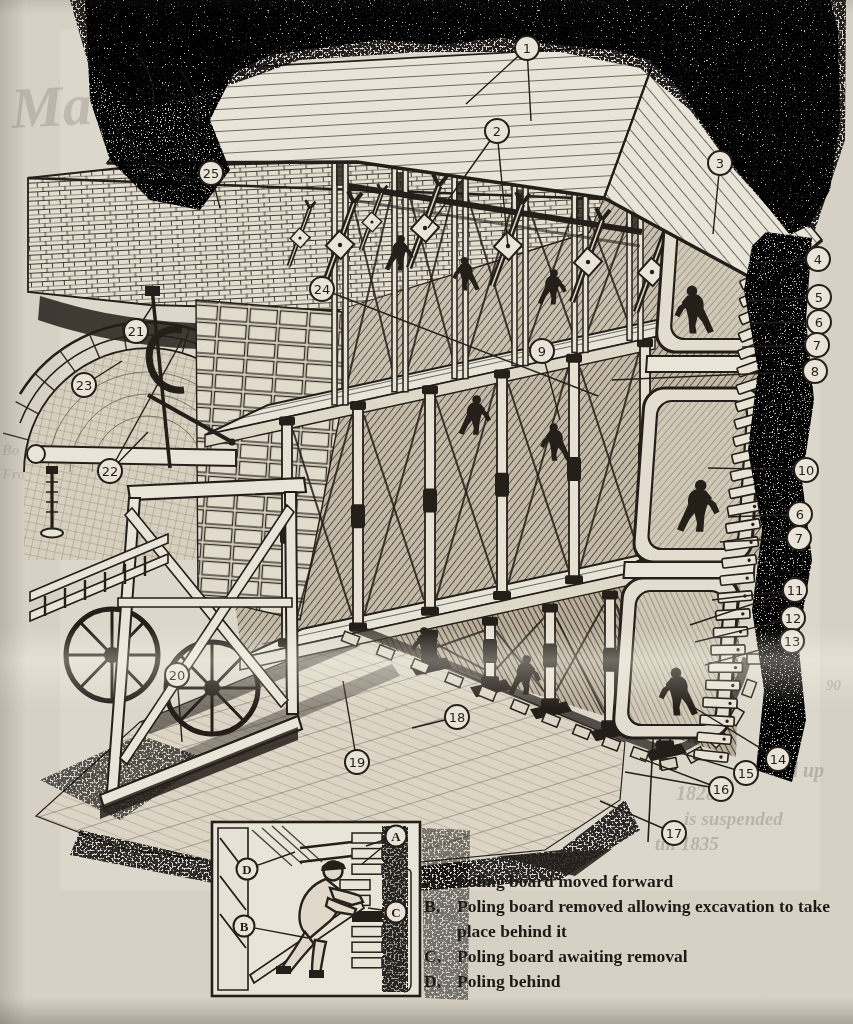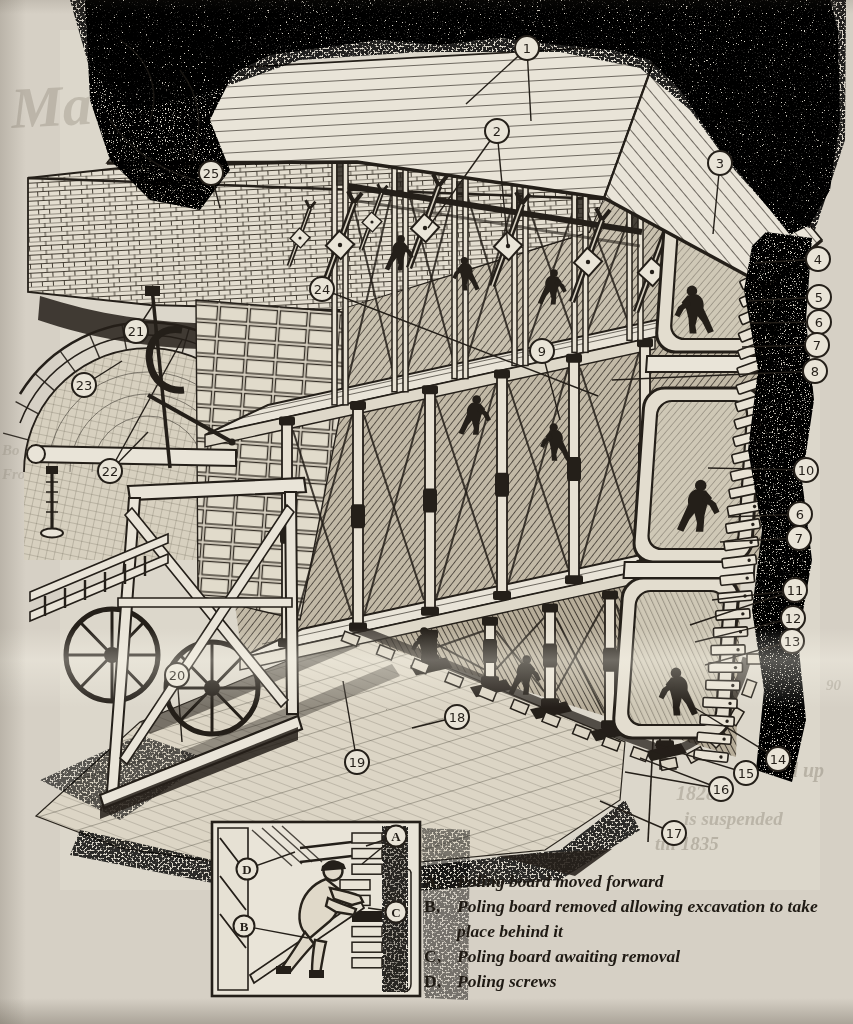--- a/index.html
+++ b/index.html
@@ -14,21 +14,21 @@
   .edge-top{position:absolute;left:0;top:0;width:100%;height:14px;
     background:linear-gradient(to bottom,rgba(60,52,40,.12),rgba(60,52,40,0));pointer-events:none;}
   .band-light{position:absolute;left:0;top:628px;width:100%;height:80px;
     background:linear-gradient(to bottom,rgba(255,252,240,0),rgba(255,252,240,.35) 40%,rgba(255,252,240,0));pointer-events:none;}
   
   .legend{position:absolute;left:424px;top:869px;width:420px;
     font-family:"Liberation Serif",serif;font-weight:bold;font-size:17.5px;
     line-height:25px;color:#1f1a14;}
   .lg-row{display:flex;}
   .lg-key{flex:0 0 33px;}
-  .lg-text{flex:1 1 auto;font-style:italic;}
+  .lg-text{flex:1 1 auto;}
   
   .co-num{font-family:"DejaVu Sans",sans-serif;font-size:13px;font-weight:500;fill:#241f19;}
   .co-let{font-family:"Liberation Serif",serif;font-size:13px;font-weight:bold;fill:#241f19;}
   .ghost{font-family:"Liberation Serif",serif;font-style:italic;font-weight:bold;fill:#8d8678;}
 </style>
 </head>
 <body>
 
 <div class="page">
 
@@ -798,21 +798,21 @@
       <div class="lg-row">
         <span class="lg-key">B,</span>
         <span class="lg-text">Poling board removed allowing excavation to take place behind it</span>
       </div>
       <div class="lg-row">
         <span class="lg-key">C,</span>
         <span class="lg-text">Poling board awaiting removal</span>
       </div>
       <div class="lg-row">
         <span class="lg-key">D,</span>
-        <span class="lg-text">Poling screws</span>
+        <span class="lg-text">Poling behind</span>
       </div>
     </div>
 
 <div class="band-light"></div>
 <div class="edge-left"></div>
 <div class="edge-top"></div>
 <div class="edge-bottom"></div>
 </div>
 
 </body></html>

